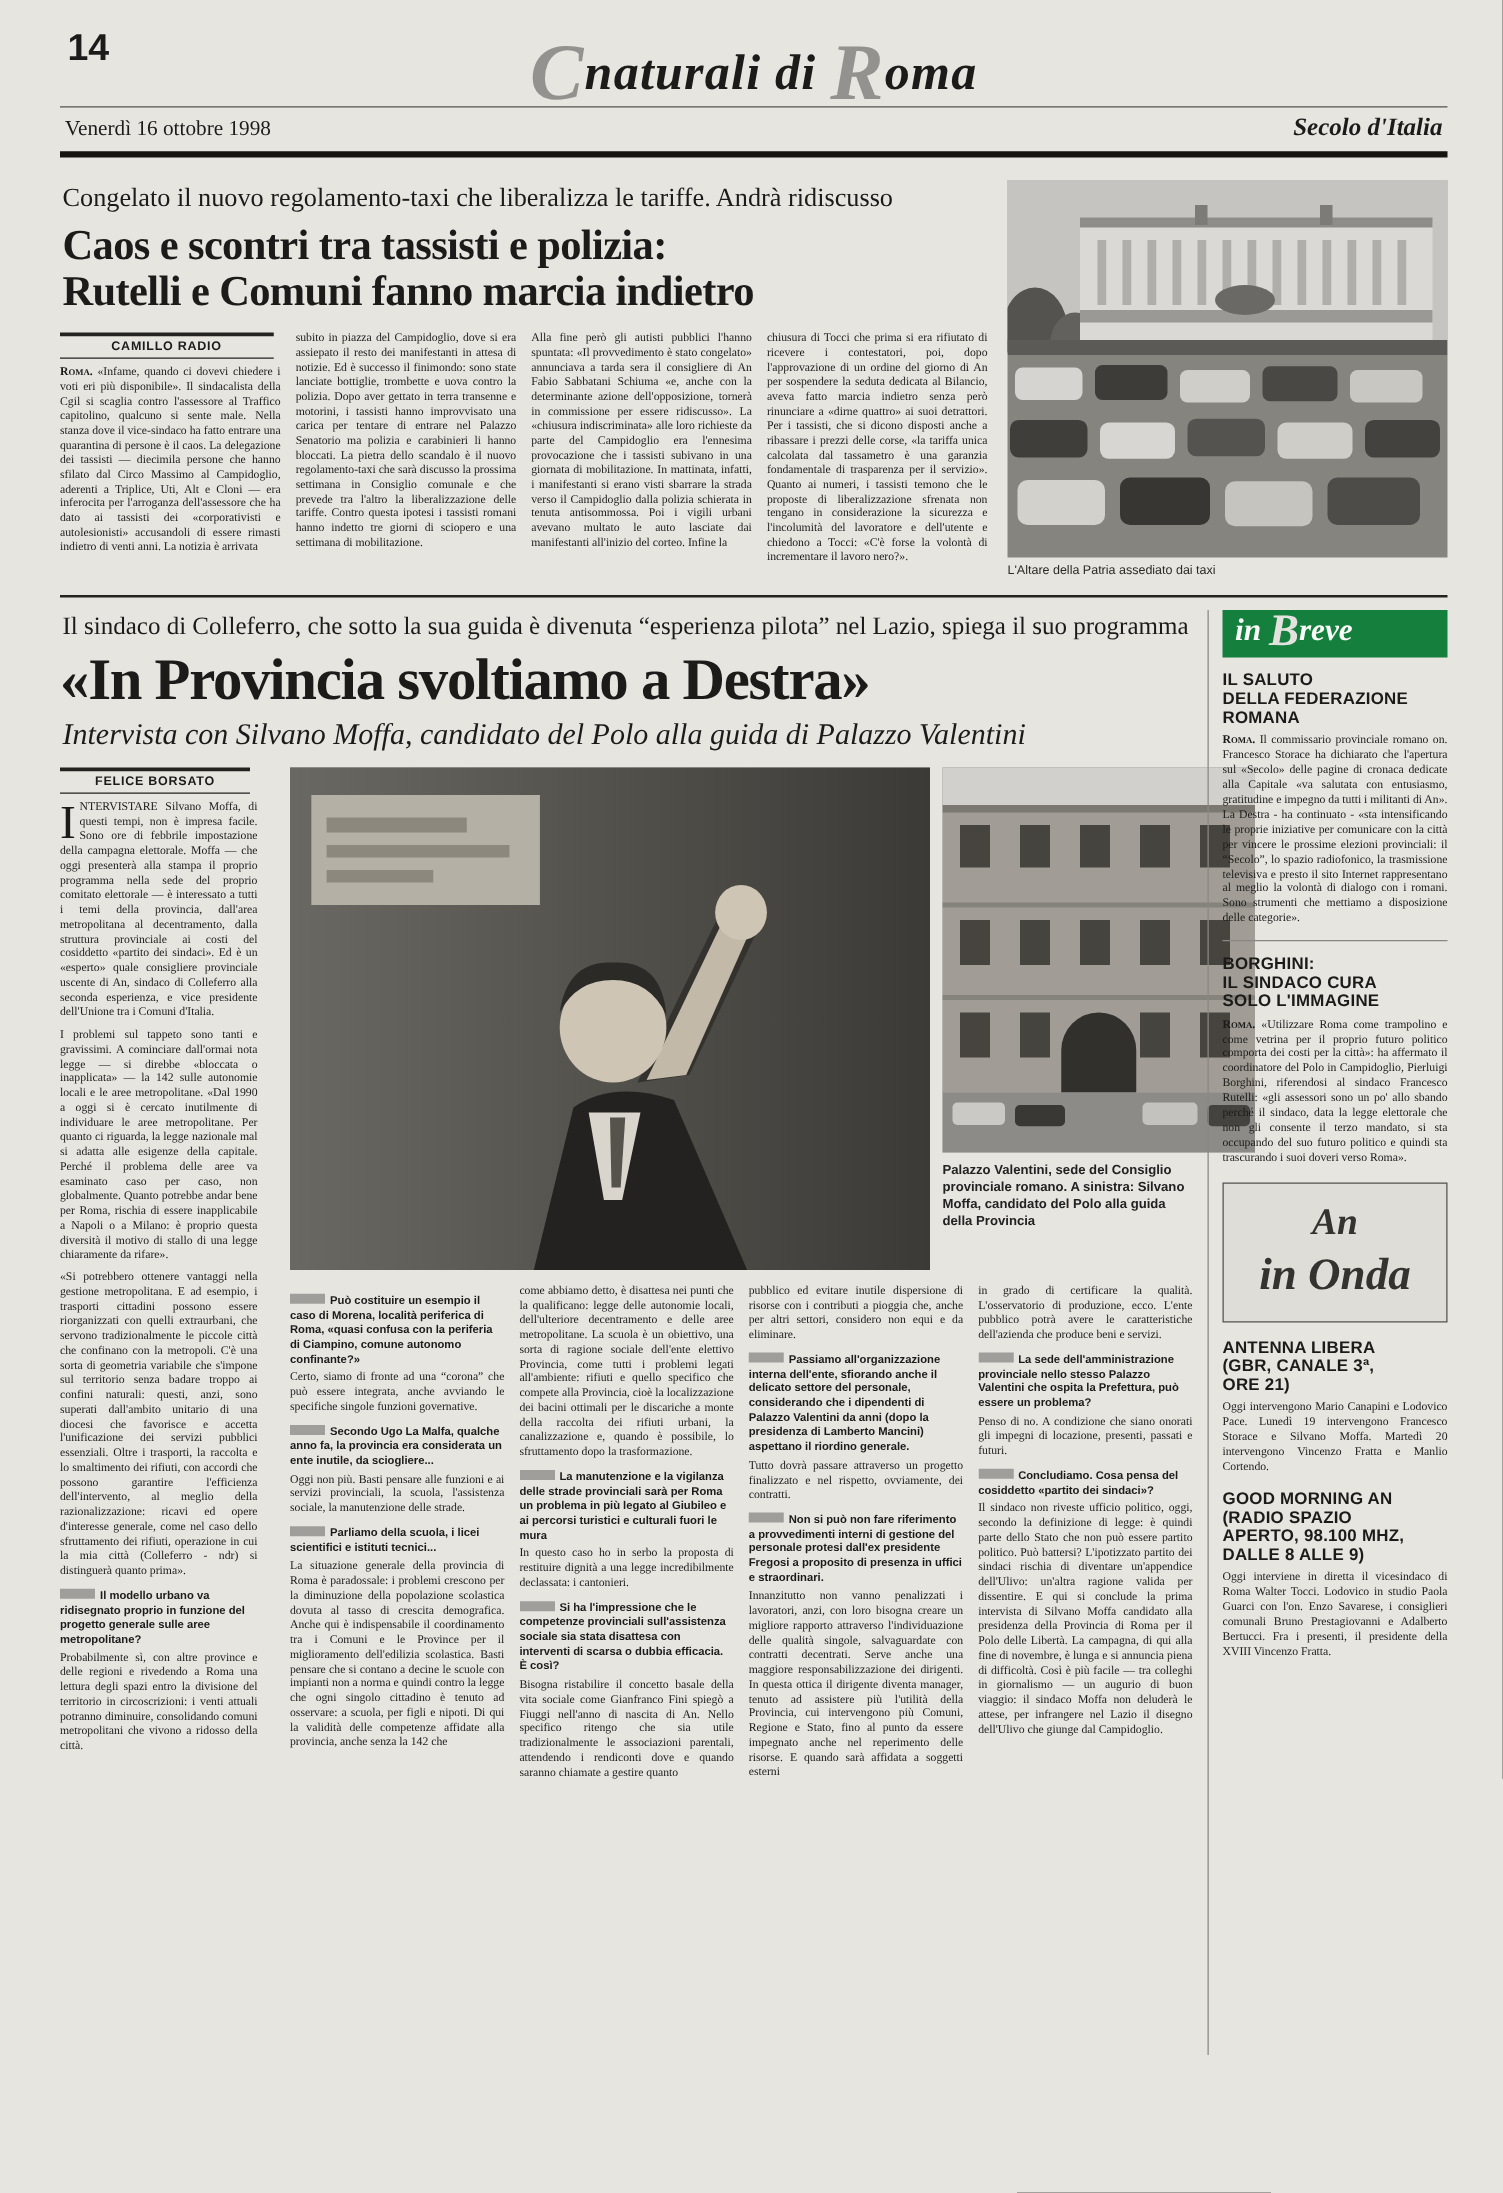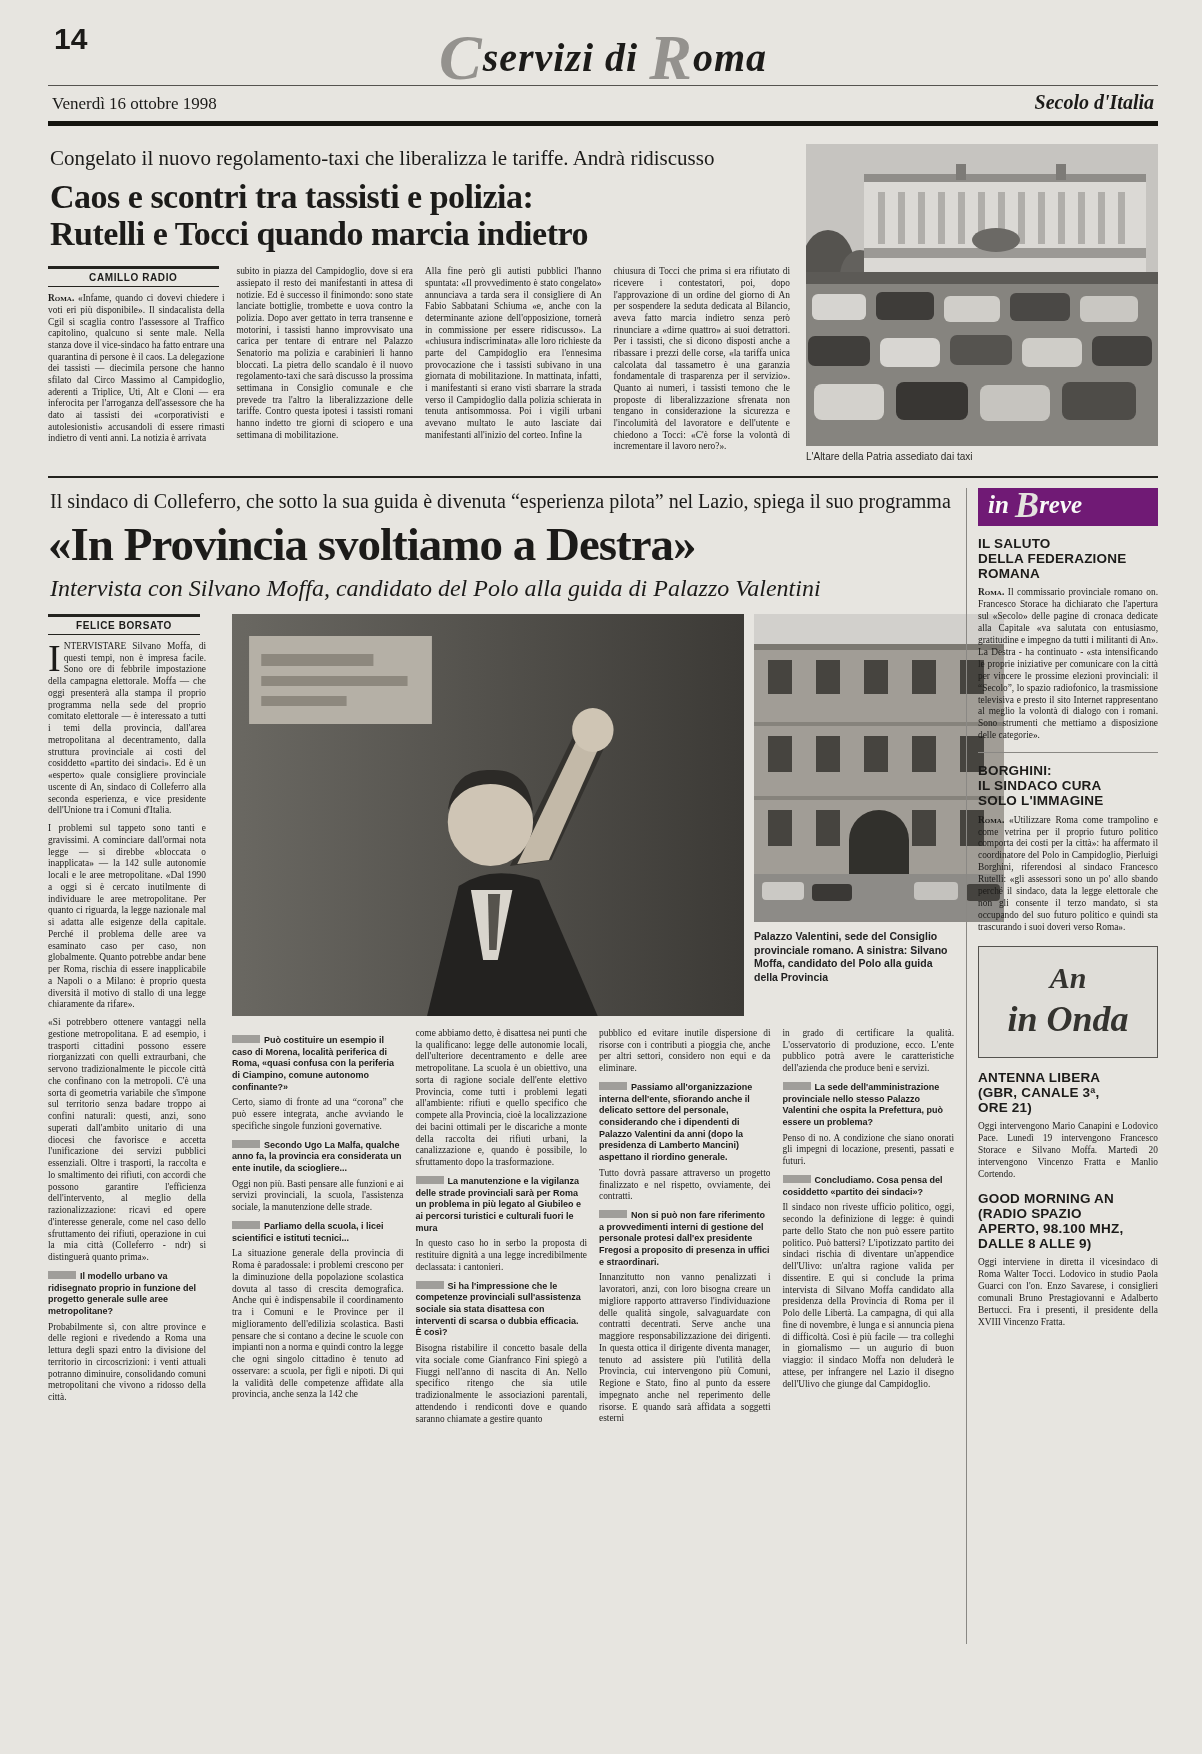--- a/index.html
+++ b/index.html
@@ -57,21 +57,21 @@
   .pv-cap { font:bold 10.5px "Liberation Sans", sans-serif; line-height:1.3; padding-top:8px; color:#222; }
   .iv-cols { display:flex; gap:12px; margin-top:12px;justify-content:flex-end; }
   .iv-col { flex:1; min-width:0; font-size:9.4px; line-height:1.25; text-align:justify; }
   .q { font:bold 9px "Liberation Sans", sans-serif; line-height:1.3; margin:7px 0 4px; text-align:left; }
   .qm { display:inline-block; width:28px; height:8px; background:#a09e9a; margin-right:4px; }
   .ans { margin-bottom:4px; }
 
   
   .sidebar { width:192px; flex:none; border-left:1px solid #8a8884; padding-left:11px;
     font-size:9.4px; line-height:1.27; }
-  .inbreve { background:#701a75; color:#fafaf8; padding:1px 10px 5px; margin-bottom:10px;
+  .inbreve { background:#15803d; color:#fafaf8; padding:1px 10px 5px; margin-bottom:10px;
     font-style:italic; font-weight:bold; font-size:25px; font-family:"Liberation Serif", serif; }
   .inbreve .bigB { font-size:36px; color:#e4e2de; vertical-align:-4px; line-height:0; }
   .sb-head { font:bold 13.5px "Liberation Sans", sans-serif; line-height:1.12;
     white-space:pre-line; margin:6px 0 6px; letter-spacing:.2px; }
   .sb-body { text-align:justify; margin-bottom:10px; }
   .sb-rule { border:0; border-top:1px solid #8a8884; margin:10px 0; }
   .anonda { border:1px solid #55534f; background:#dfddd8; text-align:center;
     padding:12px 6px 14px; margin:12px 0 12px; font-style:italic; font-family:"Liberation Serif", serif;
     color:#34332f; }
   .anonda .l1 { font-size:30px; font-weight:bold; display:block; }
@@ -79,35 +79,35 @@
   .lead-sc { font-weight:bold; font-variant:small-caps; }
 </style>
 </head>
 <body>
 
 <div class="paper">
 
   <div class="hdr">
     <div class="page-num">14</div>
     <div class="masthead">
-      <span class="mast-big">C</span><span>servizi di </span><span class="mast-big">R</span><span>oma</span>
+      <span class="mast-big">C</span><span>naturali di </span><span class="mast-big">R</span><span>oma</span>
     </div>
     <div class="dateline">
       <span class="date-txt">Venerdì 16 ottobre 1998</span>
       <span class="brand-txt">Secolo d'Italia</span>
     </div>
     <hr class="thick-rule">
   </div>
 
   <section class="a1">
     <div class="a1-main">
       <div class="a1-kicker">Congelato il nuovo regolamento-taxi che liberalizza le tariffe. Andrà ridiscusso</div>
       <h1 class="a1-head">
         <span>Caos e scontri tra tassisti e polizia:</span><br>
-        <span>Rutelli e Tocci quando marcia indietro</span>
+        <span>Rutelli e Comuni fanno marcia indietro</span>
       </h1>
       <div class="a1-cols">
         <div class="a1-col">
           <div class="byline-box">CAMILLO RADIO</div>
           <p><span class="lead-sc">Roma.</span> <span>«Infame, quando ci dovevi chiedere i voti eri più disponibile». Il sindacalista della Cgil si scaglia contro l'assessore al Traffico capitolino, qualcuno si sente male. Nella stanza dove il vice-sindaco ha fatto entrare una quarantina di persone è il caos. La delegazione dei tassisti — diecimila persone che hanno sfilato dal Circo Massimo al Campidoglio, aderenti a Triplice, Uti, Alt e Cloni — era inferocita per l'arroganza dell'assessore che ha dato ai tassisti dei «corporativisti e autolesionisti» accusandoli di essere rimasti indietro di venti anni. La notizia è arrivata</span></p>
         </div>
         <div class="a1-col">
             <p>subito in piazza del Campidoglio, dove si era assiepato il resto dei manifestanti in attesa di notizie. Ed è successo il finimondo: sono state lanciate bottiglie, trombette e uova contro la polizia. Dopo aver gettato in terra transenne e motorini, i tassisti hanno improvvisato una carica per tentare di entrare nel Palazzo Senatorio ma polizia e carabinieri li hanno bloccati. La pietra dello scandalo è il nuovo regolamento-taxi che sarà discusso la prossima settimana in Consiglio comunale e che prevede tra l'altro la liberalizzazione delle tariffe. Contro questa ipotesi i tassisti romani hanno indetto tre giorni di sciopero e una settimana di mobilitazione.</p>
           </div>
         <div class="a1-col">

